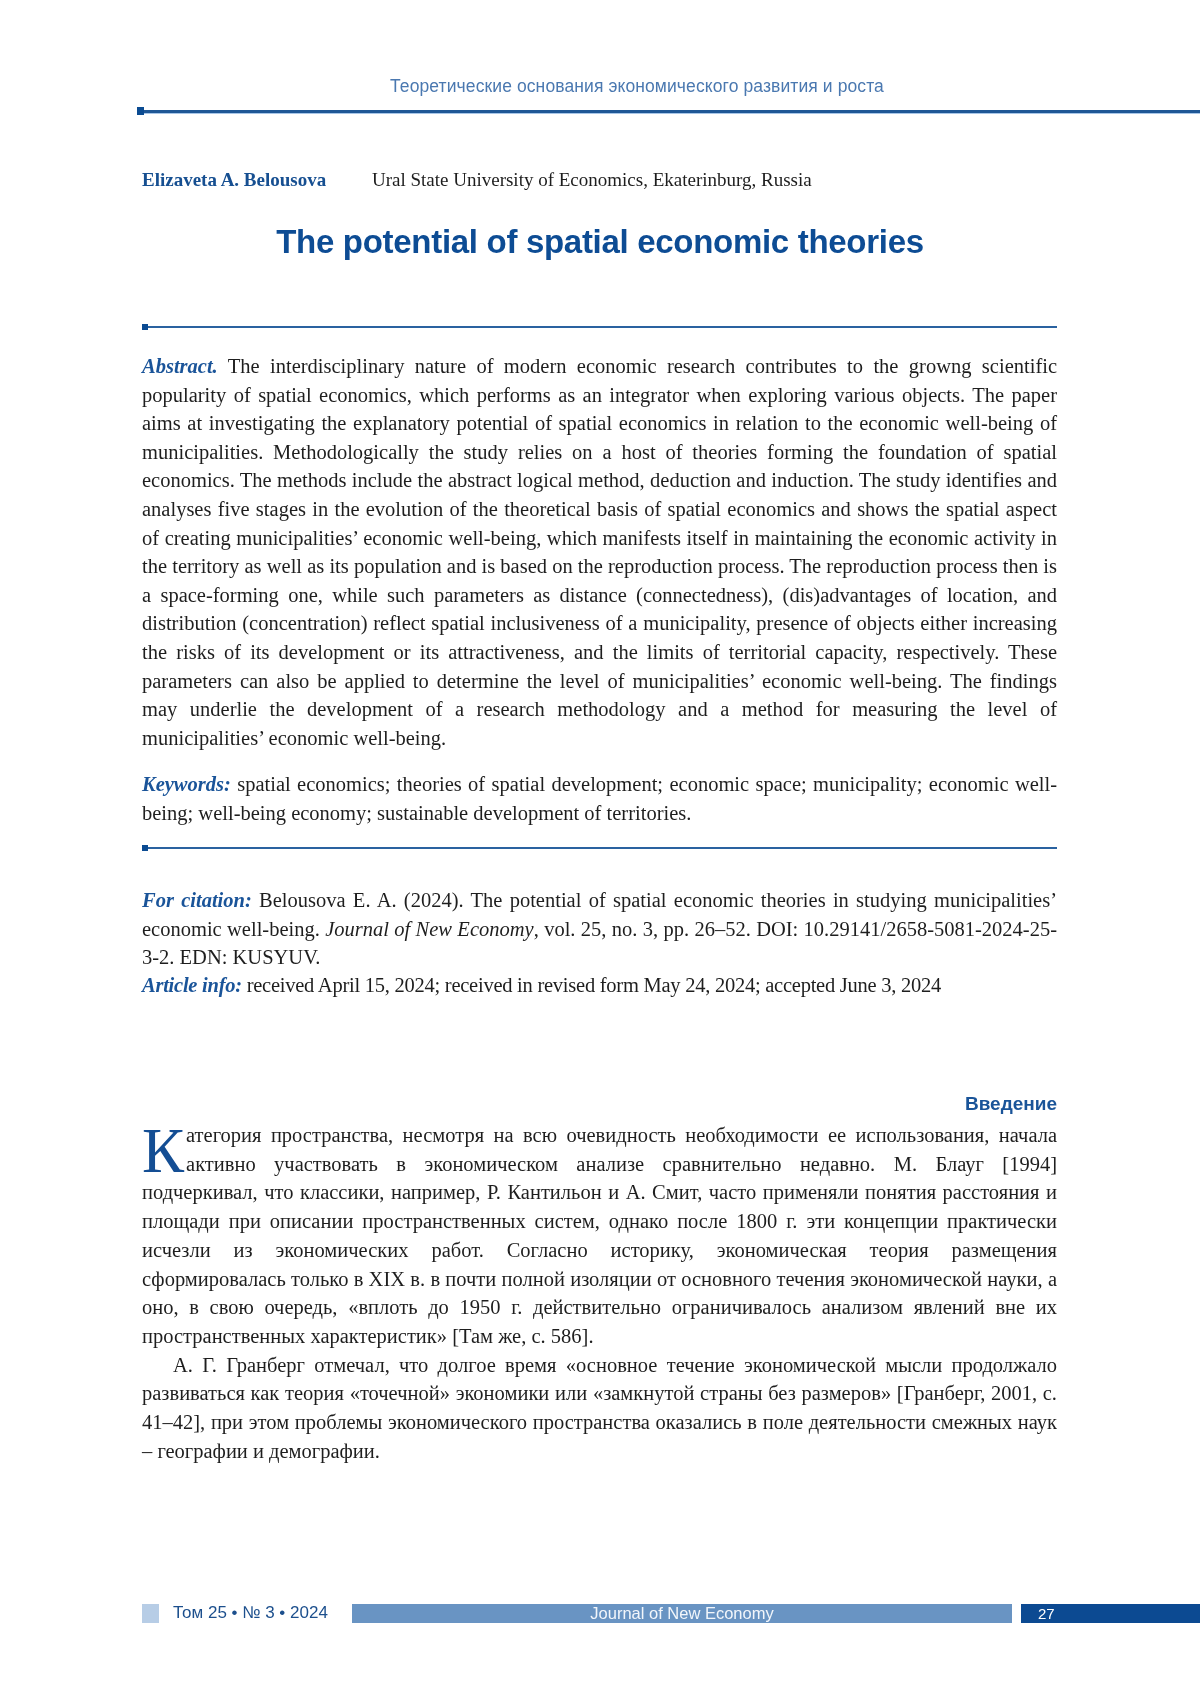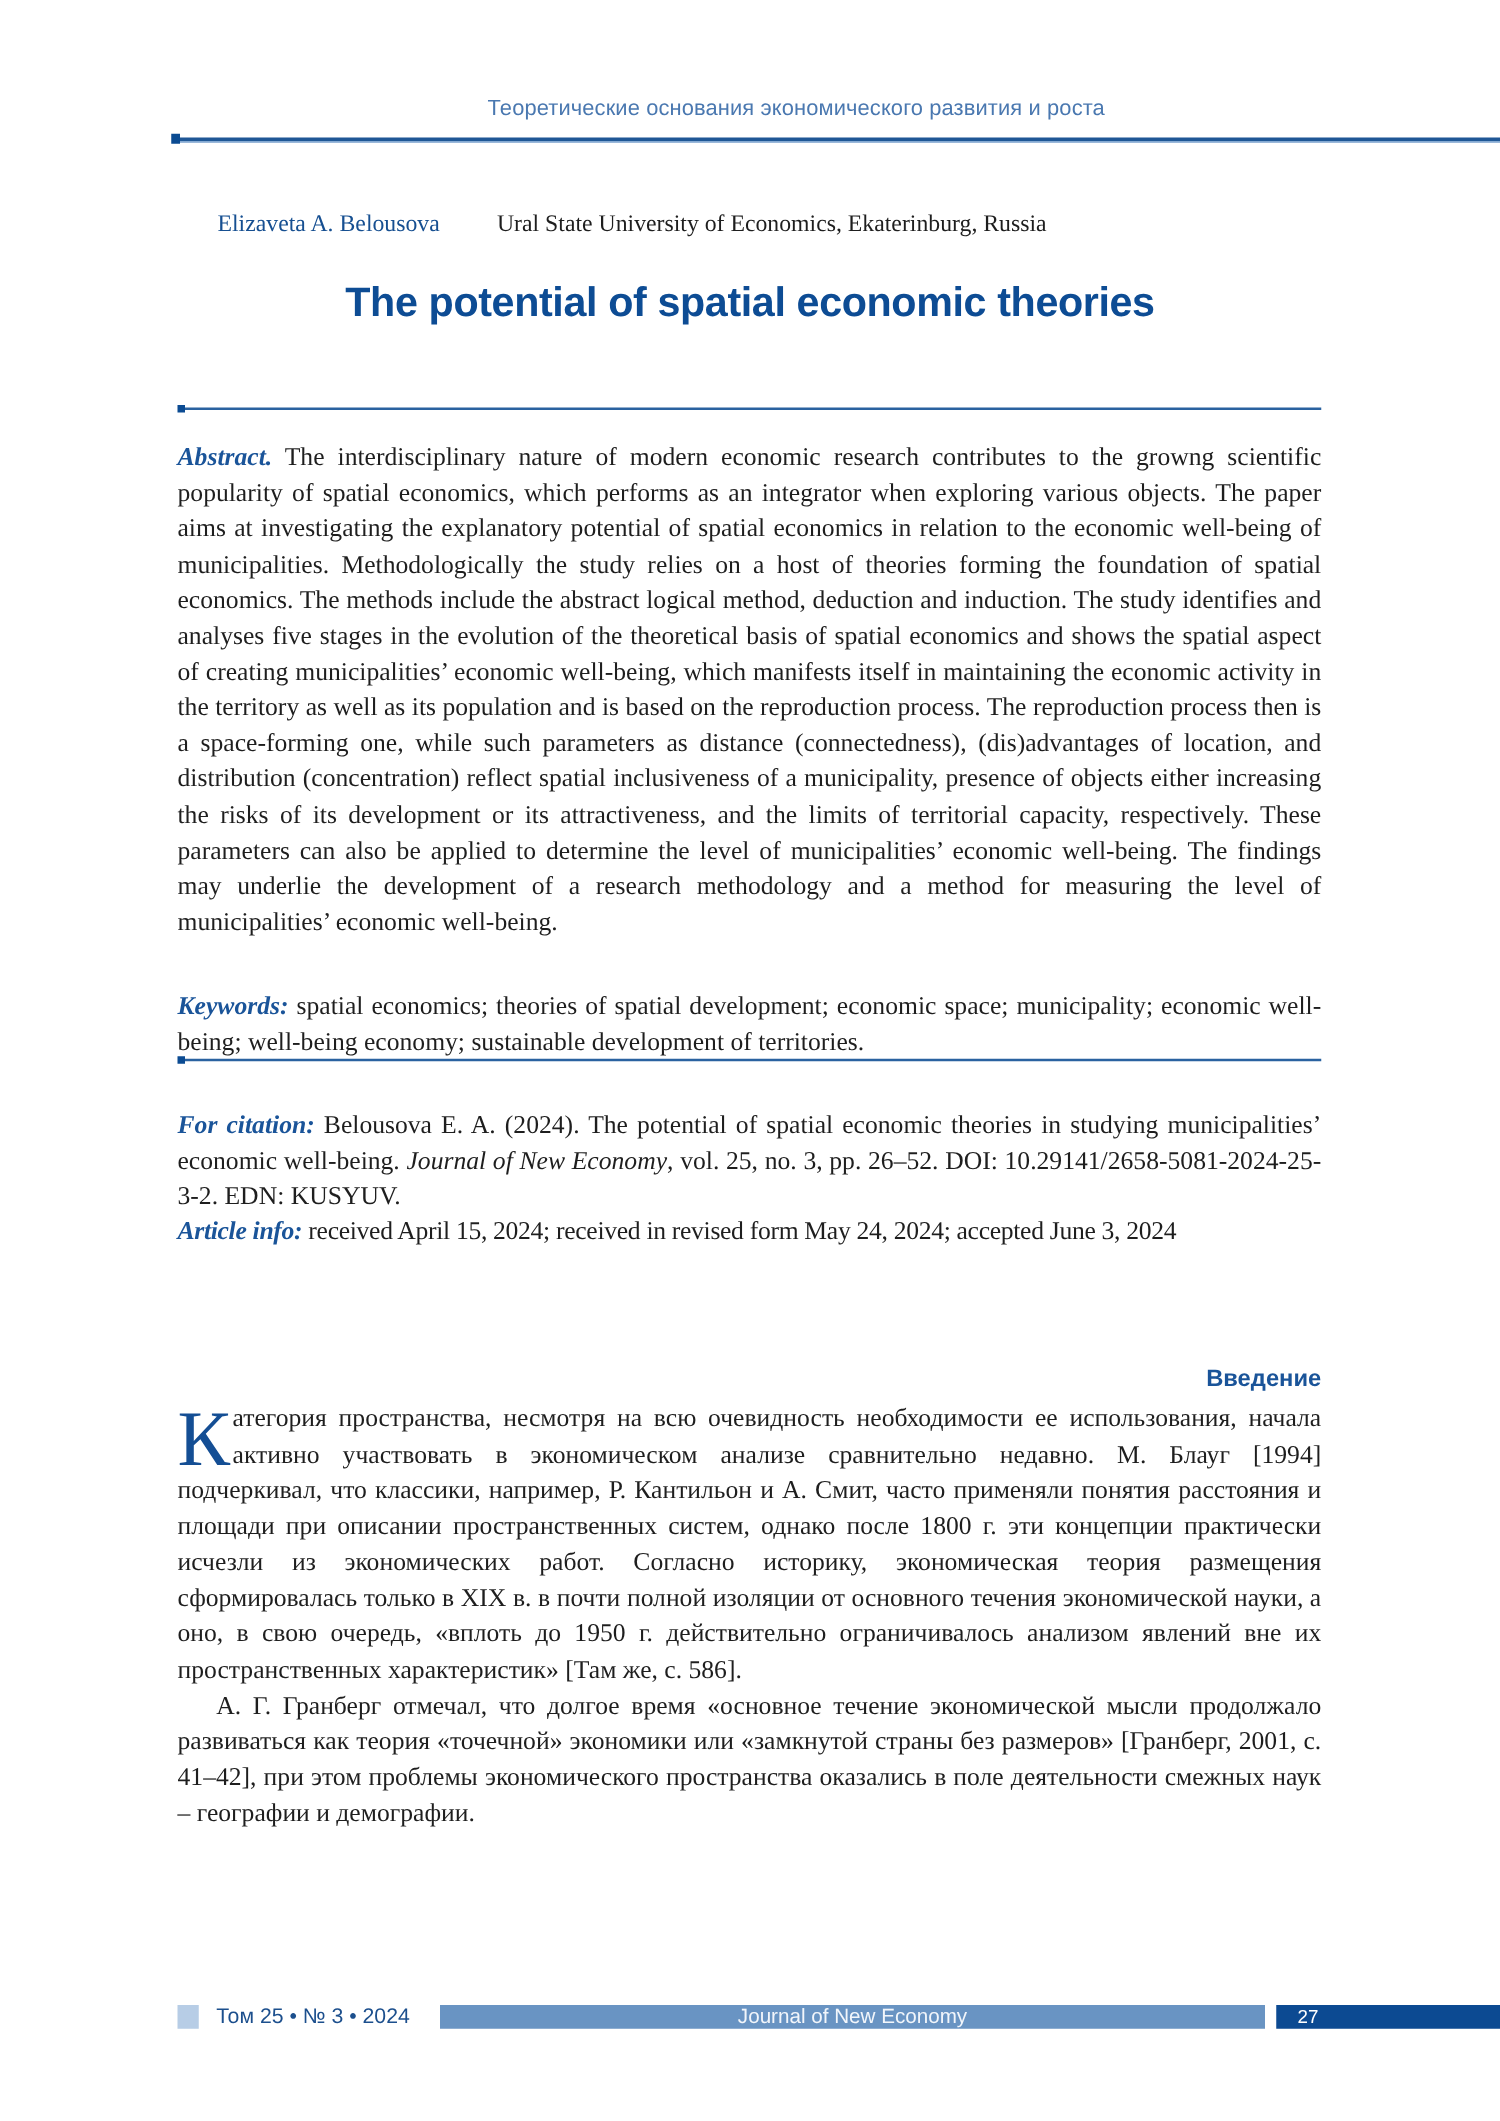--- a/index.html
+++ b/index.html
@@ -4,21 +4,21 @@
 <style>
   html, body { margin: 0; padding: 0; background: #ffffff; }
   body { width: 1200px; height: 1697px; position: relative; overflow: hidden; font-family: "Liberation Serif", serif; color: #1e1e1e; }
 
   .running-head { position: absolute; left: 0; top: 76px; width: 1200px; text-align: center; margin-left: 32px; }
   .running-head span { font-family: "Liberation Sans", sans-serif; font-size: 17.5px; color: #4a78b0; letter-spacing: 0.1px; margin-left: 10px; }
   .head-rule { position: absolute; left: 141px; top: 110px; width: 1059px; height: 3px; background: #1f5796; border-bottom: 1px solid #a8c6e8; }
   .head-rule-knob { position: absolute; left: 137px; top: 107px; width: 7px; height: 8px; background: #0b4b92; }
 
   .author-line { position: absolute; left: 142px; top: 169px; font-size: 19px; }
-  .author-name { color: #164f91; font-weight: normal; margin-left: 32px; }
+  .author-name { color: #164f91; font-weight: bold; }
   .affil { margin-left: 41px; color: #1e1e1e; text-align: center; }
 
   .title { position: absolute; left: 142px; top: 220px; width: 916px; text-align: center; font-family: "Liberation Sans", sans-serif; font-weight: bold; font-size: 33px; line-height: 44px; color: #0d4c94; letter-spacing: -0.3px; }
 
   .rule { position: absolute; left: 145px; width: 912px; height: 2px; background: #2a62a0; }
   .rule-knob { position: absolute; left: 142px; width: 6px; height: 6px; background: #0b4b92; }
 
   .block { position: absolute; left: 142px; width: 915px; font-size: 20.5px; line-height: 28.6px; text-align: justify; hyphens: manual; }
   .label { color: #1a5499; font-style: italic; font-weight: bold; }
   .italic { font-style: italic; }
@@ -56,21 +56,21 @@
   <div>The potential of spatial economic theories</div>
 </div>
 
 <div class="rule" style="top:326px;"></div>
 <div class="rule-knob" style="top:324px;"></div>
 
 <div class="block" style="top:352px;">
   <span class="label">Abstract.</span><span> The interdisciplinary nature of modern economic research contributes to the grow­ng scientific popularity of spatial economics, which performs as an integrator when exploring various objects. The paper aims at investigating the explanatory potential of spatial economics in relation to the economic well-being of municipalities. Methodologically the study relies on a host of theories forming the foundation of spatial economics. The methods include the abstract logical method, deduction and induction. The study identifies and analyses five stages in the evolution of the theoretical basis of spatial economics and shows the spatial aspect of creating municipalities’ economic well-being, which manifests itself in maintaining the economic activ­ity in the territory as well as its population and is based on the reproduction process. The repro­duction process then is a space-forming one, while such parameters as distance (connectedness), (dis)advantages of location, and distribution (concentration) reflect spatial inclusiveness of a municipality, presence of objects either increasing the risks of its development or its attrac­tiveness, and the limits of territorial capacity, respectively. These parameters can also be applied to determine the level of municipalities’ economic well-being. The findings may underlie the development of a research methodology and a method for measuring the level of municipalities’ economic well-being.</span>
 </div>
 
-<div class="block" style="top:770px;margin-top:21px;">
+<div class="block" style="top:770px;">
   <span class="label">Keywords:</span><span> spatial economics; theories of spatial development; economic space; municipality; economic well-being; well-being economy; sustainable development of territories.</span>
 </div>
 
 <div class="rule" style="top:847px;"></div>
 <div class="rule-knob" style="top:845px;"></div>
 
 <div class="block" style="top:886px;">
   <span class="label">For citation:</span><span> Belousova E. A. (2024). The potential of spatial economic theories in studying municipalities’ economic well-being. </span><span class="italic">Journal of New Economy</span><span>, vol. 25, no. 3, pp. 26–52. DOI: 10.29141/2658-5081-2024-25-3-2. EDN: KUSYUV.</span>
 </div>
 

